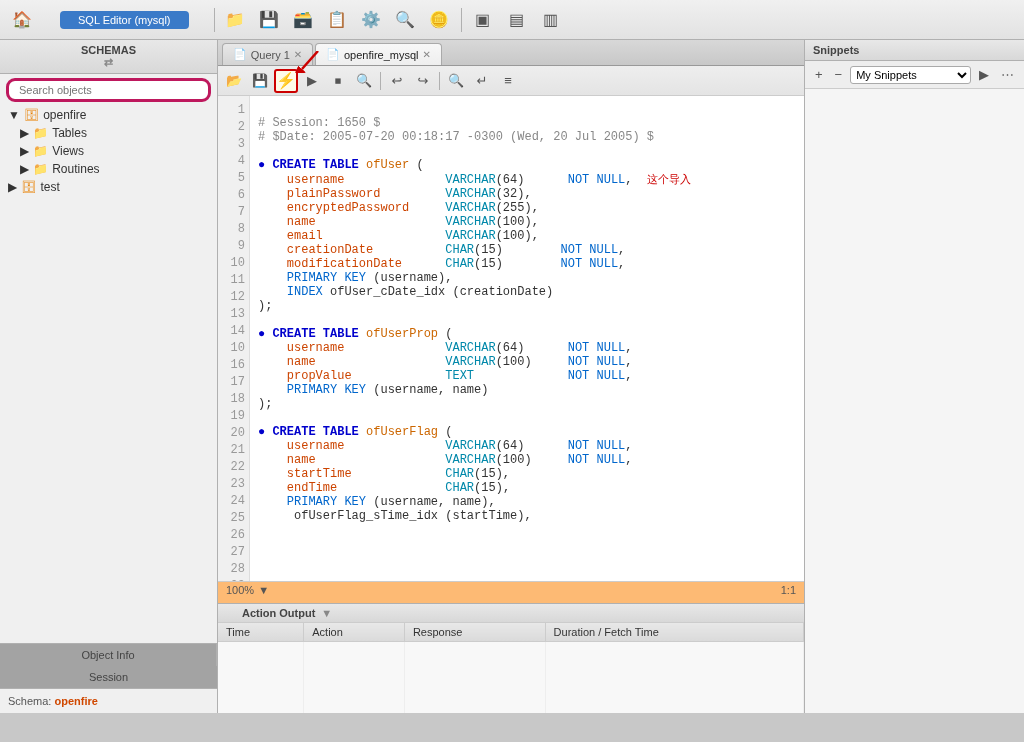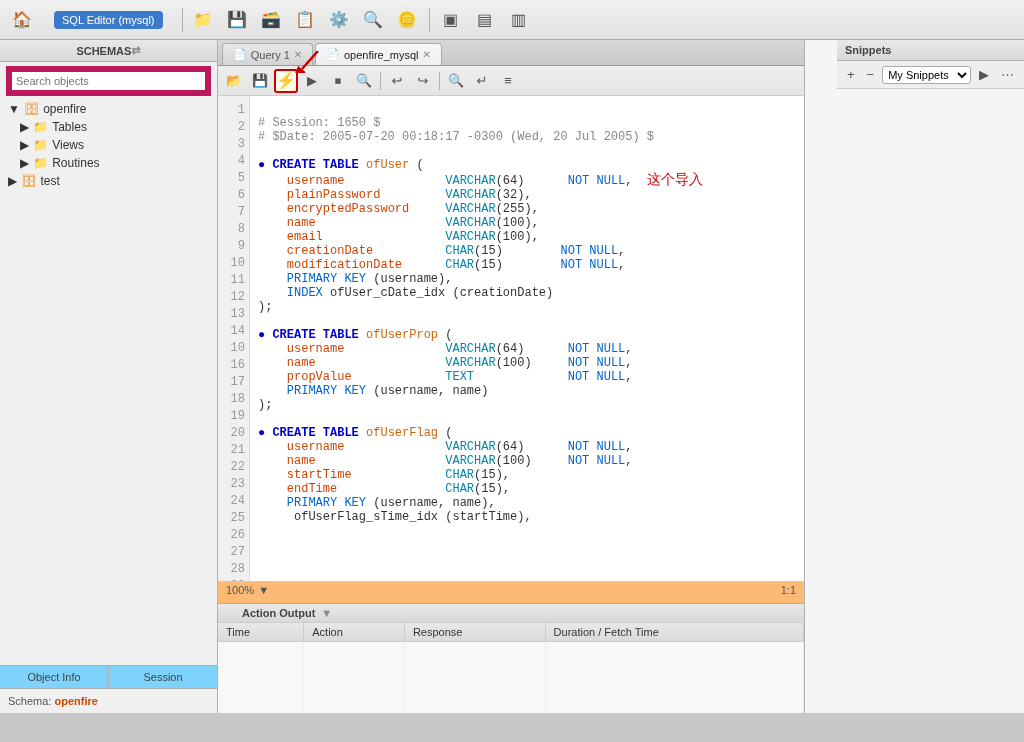--- a/index.html
+++ b/index.html
@@ -17,28 +17,28 @@
     
     #toolbar { background: linear-gradient(to bottom, #f0f0f0, #e2e2e2); height: 40px; display: flex; align-items: center; padding: 0 6px; border-bottom: 1px solid #b0b0b0; gap: 2px; }
     .tb-btn { width: 32px; height: 32px; display: flex; align-items: center; justify-content: center; border-radius: 4px; cursor: pointer; font-size: 16px; color: #555; border: 1px solid transparent; }
     .tb-separator { width: 1px; height: 24px; background: #b0b0b0; margin: 0 3px; }
 
     
     #main { display: flex; height: calc(742px - 28px - 40px - 1px); }
 
     
     #sidebar { width: 218px; background: #f0f0f0; border-right: 1px solid #b0b0b0; display: flex; flex-direction: column; flex-shrink: 0; }
-    #schemas-header { background: linear-gradient(to bottom, #e8e8e8, #d8d8d8); padding: 4px 23px; font-size: 11px; font-weight: bold; color: #444; border-bottom: 1px solid #b0b0b0; display: flex; align-items: center; justify-content: center; }
+    #schemas-header { background: linear-gradient(to bottom, #e8e8e8, #d8d8d8); padding: 4px 0; font-size: 11px; font-weight: bold; color: #444; border-bottom: 1px solid #b0b0b0; display: flex; align-items: center; justify-content: flex-end; flex-direction: column; }
     #search-schemas { margin: 4px 6px; }
-    #search-schemas input { width: 100%; padding: 3px 4px; border: 6px solid #be185d; border-radius: 0; font-size: 11px; background: white; outline: none; }
+    #search-schemas input { width: 100%; padding: 3px 10px; border: 3px solid #be185d; border-radius: 9px; font-size: 11px; background: white; outline: none; }
     #schema-tree { flex: 1; overflow-y: auto; }
     .tree-item { padding: 2px 8px; cursor: pointer; display: flex; align-items: center; gap: 4px; font-size: 12px; color: #333; }
     .tree-indent1 { padding-left: 20px; }
 
-    #sidebar-tabs { display: flex; border-top: 1px solid #b0b0b0; background: #7dd3fc; }
+    #sidebar-tabs { display: flex; border-top: 1px solid #b0b0b0; background: #a3a3a3; flex-direction: column; }
     .sidebar-tab { flex: 1; padding: 5px 4px; text-align: center; font-size: 11px; cursor: pointer; border-right: 1px solid #b0b0b0; color: #444; }
     .sidebar-tab:last-child { border-right: none; }
     #schema-info { padding: 6px 8px; font-size: 11px; color: #555; background: #f0f0f0; border-top: 1px solid #b0b0b0; }
     #schema-info span { color: #d04800; font-weight: bold; }
 
     
     #tab-bar { background: linear-gradient(to bottom, #d8d8d8, #c8c8c8); display: flex; align-items: flex-end; padding: 0 4px; border-bottom: 1px solid #999; height: 26px; }
     .editor-tab { padding: 4px 10px; font-size: 11px; background: linear-gradient(to bottom, #e8e8e8, #d4d4d4); border: 1px solid #aaa; border-bottom: none; border-radius: 4px 4px 0 0; cursor: pointer; color: #555; display: flex; align-items: center; gap: 4px; margin-right: 2px; }
     .editor-tab.active { background: linear-gradient(to bottom, #f8f8f8, #eeeeee); color: #222; z-index: 1; }
     .tab-close { font-size: 10px; color: #888; cursor: pointer; }
@@ -53,29 +53,29 @@
     #line-numbers { background: #f0f0f0; border-right: 1px solid #ddd; padding: 6px 4px; min-width: 32px; text-align: right; font-family: 'Courier New', monospace; font-size: 12px; color: #999; line-height: 17px; overflow: hidden; }
     #code-content { flex: 1; padding: 6px 8px; font-family: 'Courier New', monospace; font-size: 12px; line-height: 14px; overflow: auto; color: #333; white-space: pre; }
 
     
     .kw { color: #0000cc; font-weight: bold; }
     .kw2 { color: #0066cc; }
     .type { color: #0088aa; }
     .comment { color: #888888; }
     .table-name { color: #cc6600; }
     .col-name { color: #cc4400; }
-    .annotation { color: #cc0000; font-family: -apple-system, sans-serif; font-size: 14px; }
+    .annotation { color: #cc0000; font-family: -apple-system, sans-serif; font-size: 11px; }
     .dot-marker { color: #0000cc; }
 
     
     #editor-status { background: #fdba74; border-top: 1px solid #ccc; padding: 2px 8px; display: flex; align-items: flex-start; gap: 8px; font-size: 11px; color: #555; height: 22px; }
     .zoom-control { display: flex; align-items: center; gap: 4px; }
 
     
-    #snippets-panel { width: 220px; background: #f5f5f5; border-left: 1px solid #b0b0b0; display: flex; flex-direction: column; flex-shrink: 0; padding-left: 32px; }
+    #snippets-panel { width: 220px; background: #f5f5f5; border-left: 1px solid #b0b0b0; display: flex; flex-direction: column; flex-shrink: 0; }
     #snippets-header { background: linear-gradient(to bottom, #e8e8e8, #d8d8d8); padding: 4px 8px; font-size: 11px; font-weight: bold; color: #444; border-bottom: 1px solid #b0b0b0; display: flex; align-items: center; justify-content: space-between; }
     #snippets-toolbar { padding: 4px 6px; display: flex; align-items: center; gap: 4px; border-bottom: 1px solid #ccc; background: #eeeeee; }
     .snip-btn { font-size: 13px; cursor: pointer; color: #555; padding: 2px 4px; }
     .snip-select { flex: 1; font-size: 11px; border: 1px solid #aaa; border-radius: 3px; padding: 1px; background: white; }
     #snippets-content { flex: 1; }
 
     
     #action-output { background: #f8f8f8; border-top: 1px solid #b0b0b0; height: 110px; display: flex; flex-direction: column; flex-shrink: 0; }
     #action-output-header { background: linear-gradient(to bottom, #e8e8e8, #d8d8d8); padding: 3px 24px; font-size: 11px; font-weight: bold; color: #444; border-bottom: 1px solid #ccc; display: flex; align-items: center; gap: 6px; }
     #output-table { width: 100%; border-collapse: collapse; flex: 1; }
@@ -102,21 +102,21 @@
 </head>
 <body>
 
 <div class="outer-wrapper">
 
 
   <div id="content-wrapper">
 
     <div id="toolbar">
       <div class="tb-btn" title="Home">🏠</div>
-      <div style="background: #3a7ac8; color: white; padding: 3px 8px; border-radius: 4px; font-size: 11px; margin: 0 14px; cursor: pointer;">SQL Editor (mysql)</div>
+      <div style="background: #3a7ac8; color: white; padding: 3px 18px; border-radius: 4px; font-size: 11px; margin: 0 20px; cursor: pointer;">SQL Editor (mysql)</div>
       <div class="tb-separator"></div>
       <div class="tb-btn" title="Open">📁</div>
       <div class="tb-btn" title="Save">💾</div>
       <div class="tb-btn" title="Schema">🗃️</div>
       <div class="tb-btn" title="Table">📋</div>
       <div class="tb-btn" title="Routine">⚙️</div>
       <div class="tb-btn" title="Search">🔍</div>
       <div class="tb-btn" title="Data">🪙</div>
       <div class="tb-separator"></div>
       <div class="tb-btn">▣</div>

